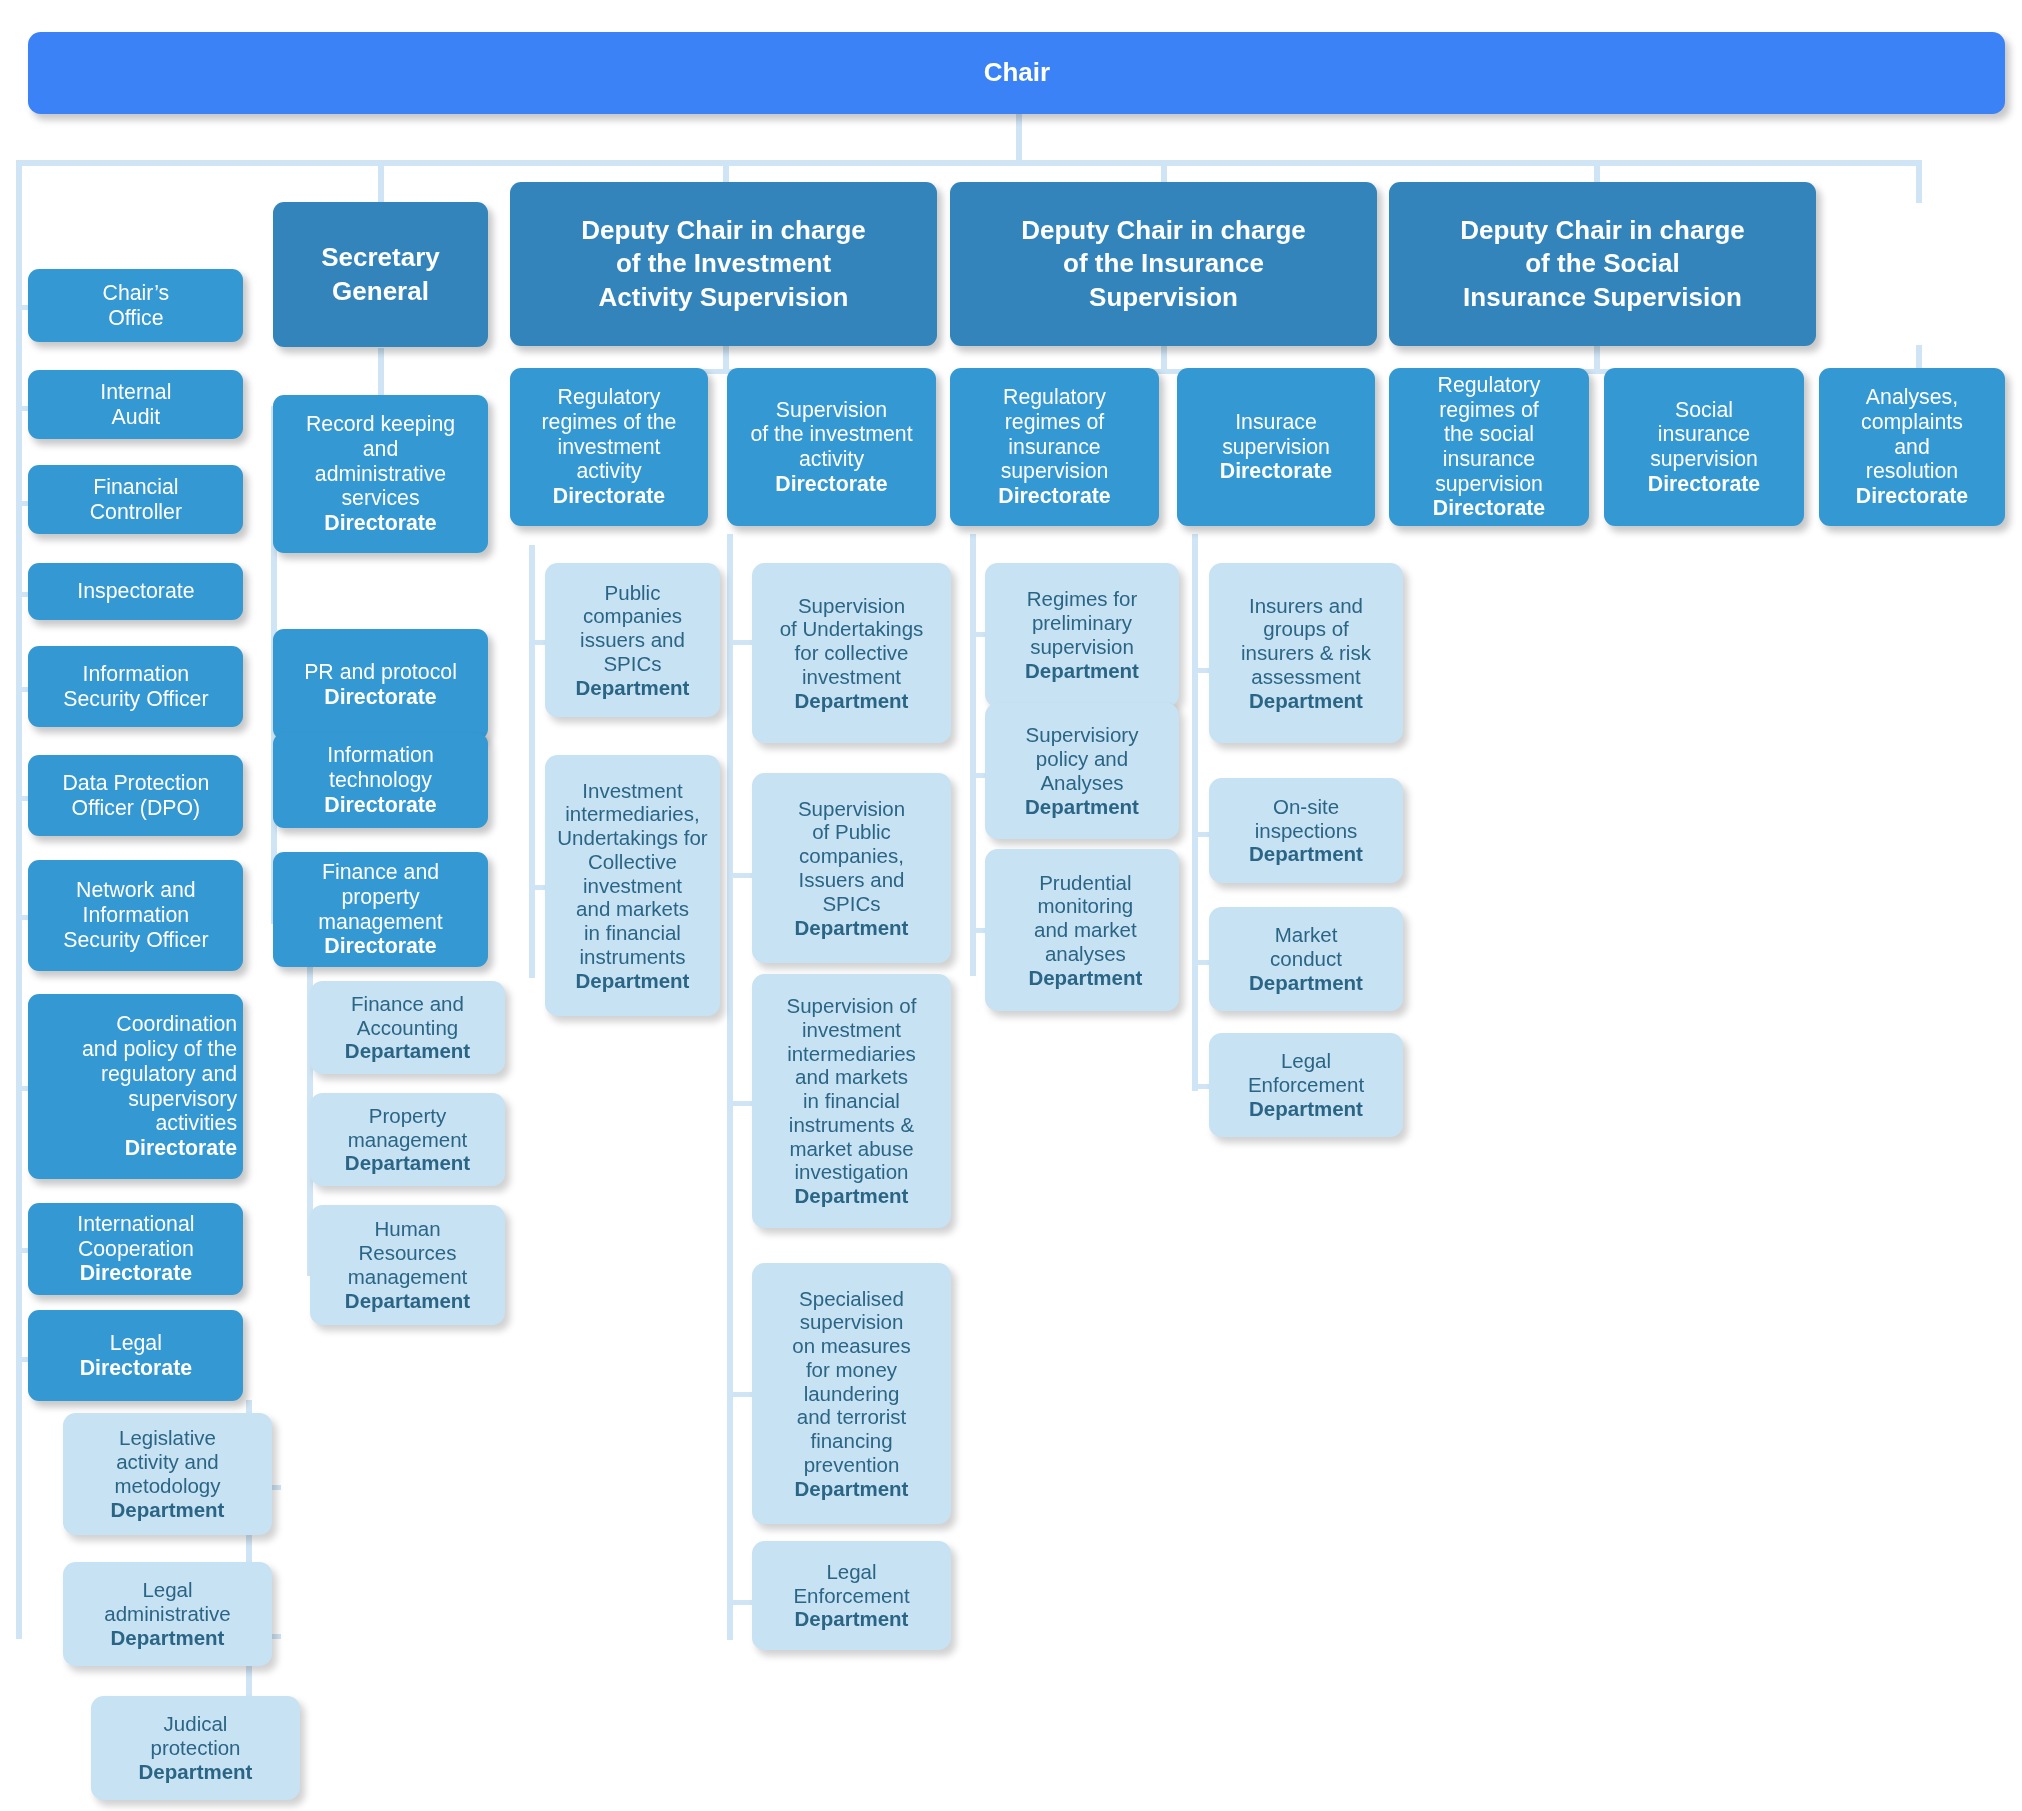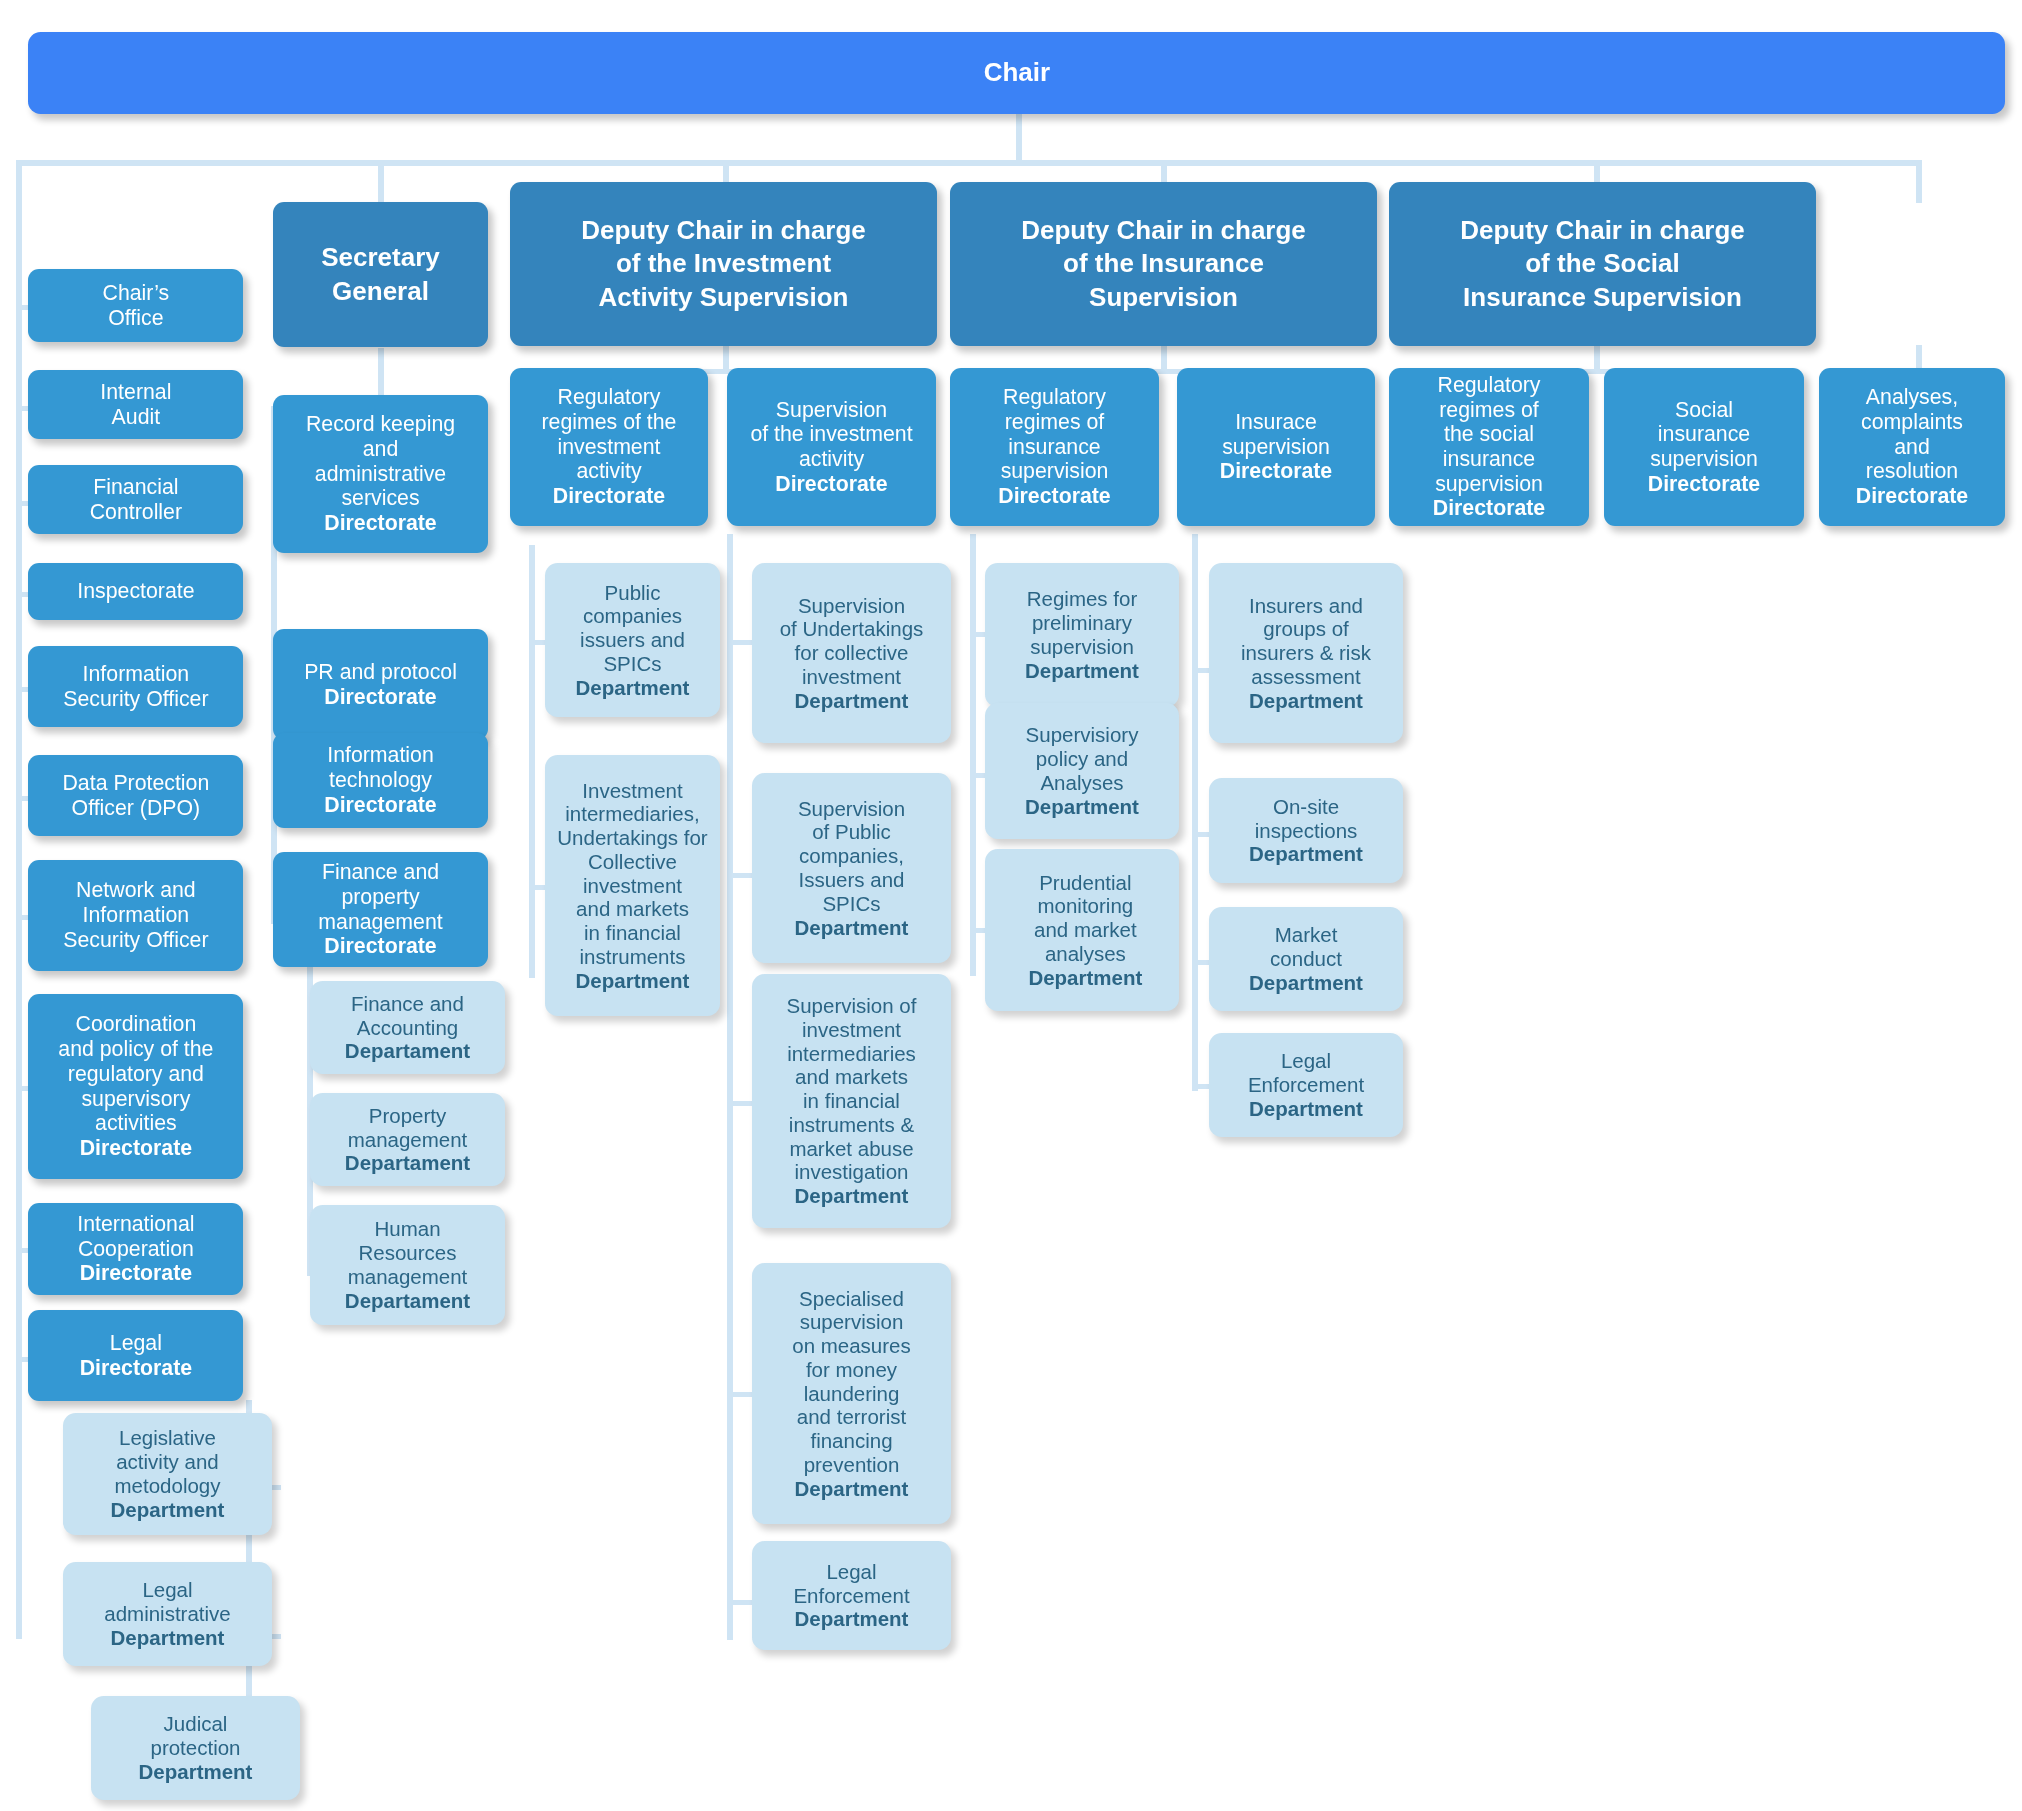--- a/index.html
+++ b/index.html
@@ -205,21 +205,21 @@
   </div>
 
   <div class="node lvl3" style="left:28.4px; top:755px; width:215px; height:81px;">
     <span class="txt"><span>Data Protection</span><span class="sub" style="font-weight:normal">Officer (DPO)</span></span>
   </div>
 
   <div class="node lvl3 ml" style="left:28.4px; top:860px; width:215px; height:111px;">
     <span class="txt"><span class="ml">Network and<br>Information</span><span class="sub" style="font-weight:normal">Security Officer</span></span>
   </div>
 
-  <div class="node lvl3" style="left:28.4px; top:994px; width:215px; height:185px;">
+  <div class="node lvl3" style="left:28.4px; top:994px; width:215px; height:185px;text-align:right;">
     <span class="txt"><span class="ml">Coordination<br>and policy of the<br>regulatory and<br>supervisory<br>activities</span><span class="sub">Directorate</span></span>
   </div>
 
   <div class="node lvl3" style="left:28.4px; top:1203px; width:215px; height:92px;">
     <span class="txt"><span class="ml">International<br>Cooperation</span><span class="sub">Directorate</span></span>
   </div>
 
   <div class="node lvl3" style="left:28.4px; top:1310px; width:215px; height:91px;">
     <span class="txt"><span>Legal</span><span class="sub">Directorate</span></span>
   </div>

